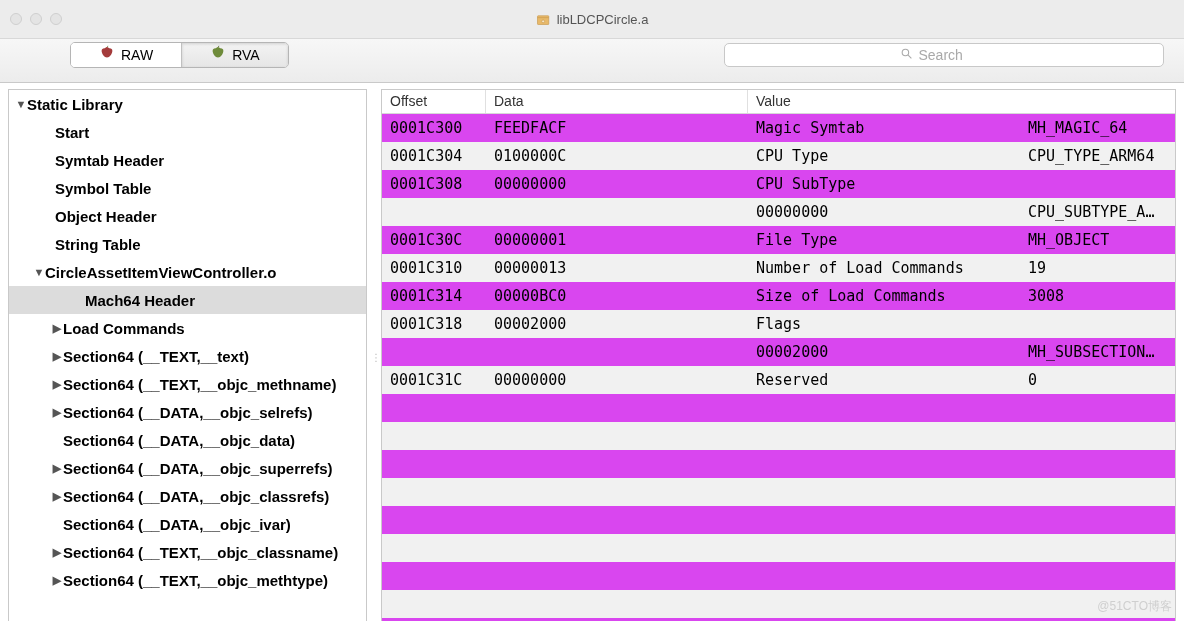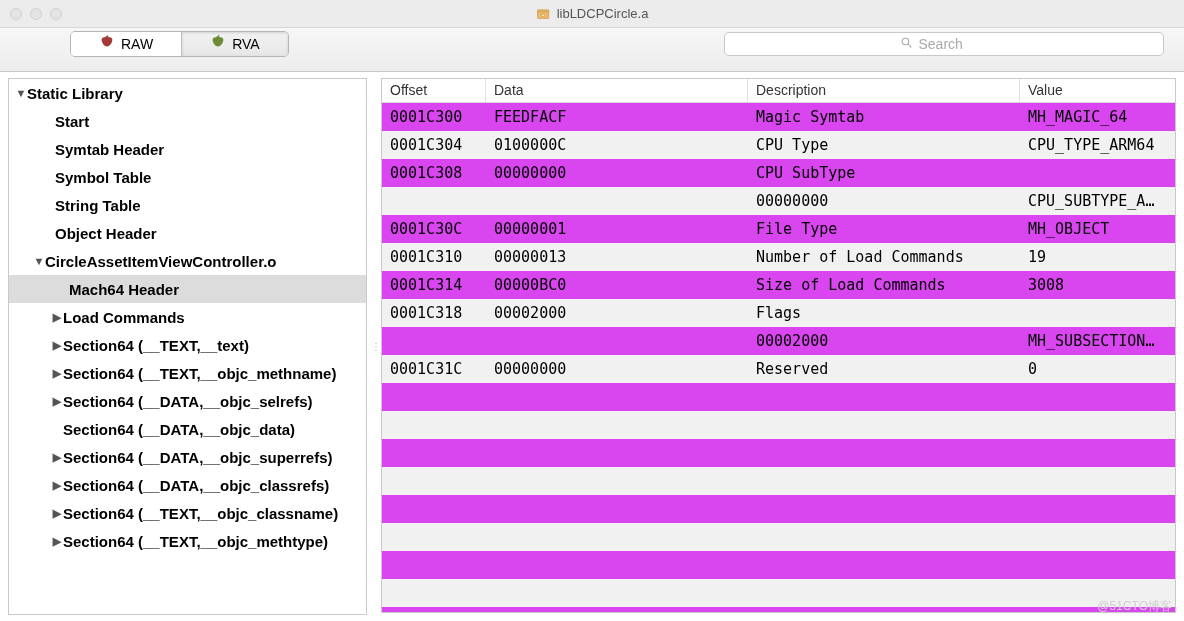--- a/index.html
+++ b/index.html
@@ -8,21 +8,21 @@
     font-size: 13px;
     color: #000;
     background: #fff;
     width: 1184px;
     height: 621px;
     overflow: hidden;
     position: relative;
   }
   
   .titlebar {
-    height: 28px;
+    height: 39px;
     background: #ececec;
     border-bottom: 1px solid #d8d8d8;
     display: flex;
     align-items: center;
     position: relative;
   }
   .traffic-lights {
     display: flex;
     gap: 8px;
     padding-left: 10px;
@@ -127,21 +127,21 @@
     width: 12px;
     text-align: center;
     font-size: 11px;
     color: #555;
     display: inline-block;
   }
   .side .row .lbl { }
   .pad0 { padding-left: 6px; }
   .pad1 { padding-left: 34px; text-align: center; }
   .pad2 { padding-left: 24px; }
-  .pad3 { padding-left: 48px; }
+  .pad3 { padding-left: 64px; }
   .pad4 { padding-left: 42px; }
 
   .drag-handle {
     width: 10px;
     display:flex;
     align-items:center;
     justify-content:center;
     color:#bbb;
     font-size:10px;
   }
@@ -251,25 +251,25 @@
       <div class="row pad1">
         <span class="disc" style="visibility: hidden; width: 12px;"></span>
         <span class="lbl">Symtab Header</span>
       </div>
       <div class="row pad1">
         <span class="disc" style="visibility: hidden; width: 12px;"></span>
         <span class="lbl">Symbol Table</span>
       </div>
       <div class="row pad1">
         <span class="disc" style="visibility: hidden; width: 12px;"></span>
+        <span class="lbl">Object Header</span>
+      </div>
+      <div class="row pad1">
+        <span class="disc" style="visibility: hidden; width: 12px;"></span>
         <span class="lbl">String Table</span>
-      </div>
-      <div class="row pad1">
-        <span class="disc" style="visibility: hidden; width: 12px;"></span>
-        <span class="lbl">Object Header</span>
       </div>
       <div class="row pad2">
         <span class="disc">▼</span>
         <span class="lbl">CircleAssetItemViewController.o</span>
       </div>
       <div class="row sel pad3">
         <span class="disc" style="visibility: hidden; width: 12px;"></span>
         <span class="lbl">Mach64 Header</span>
       </div>
       <div class="row pad4">
@@ -292,36 +292,39 @@
         <span class="disc" style="visibility: hidden; width: 12px;"></span>
         <span class="lbl">Section64 (__DATA,__objc_data)</span>
       </div>
       <div class="row pad4">
         <span class="disc">▶</span>
         <span class="lbl">Section64 (__DATA,__objc_superrefs)</span>
       </div>
       <div class="row pad4">
         <span class="disc">▶</span>
         <span class="lbl">Section64 (__DATA,__objc_classrefs)</span>
+      </div>
+      <div class="row pad4">
+        <span class="disc" style="visibility: hidden; width: 12px;"></span>
+        <span class="lbl">Section64 (__DATA,__objc_ivar)</span>
       </div>
       <div class="row pad4">
         <span class="disc">▶</span>
         <span class="lbl">Section64 (__TEXT,__objc_classname)</span>
       </div>
       <div class="row pad4">
         <span class="disc">▶</span>
         <span class="lbl">Section64 (__TEXT,__objc_methtype)</span>
       </div>
     </div>
   <div class="drag-handle">⋮</div>
   <div class="main">
     <div class="thead">
       <div class="th col-offset">Offset</div>
       <div class="th col-data">Data</div>
-      <div class="th col-desc">Description</div>
       <div class="th col-value">Value</div>
     </div>
     <div class="tbody" id="tbody">
         <div class="tr">
           <div class="td col-offset">0001C300</div>
           <div class="td col-data">FEEDFACF</div>
           <div class="td col-desc">Magic Symtab</div>
           <div class="td col-value">MH_MAGIC_64</div>
         </div>
         <div class="tr alt">

